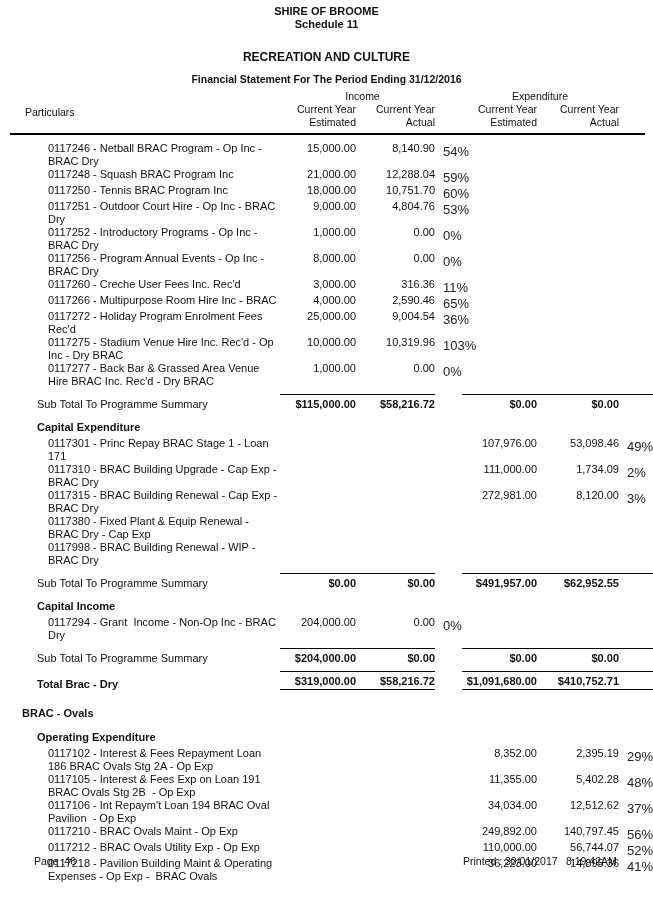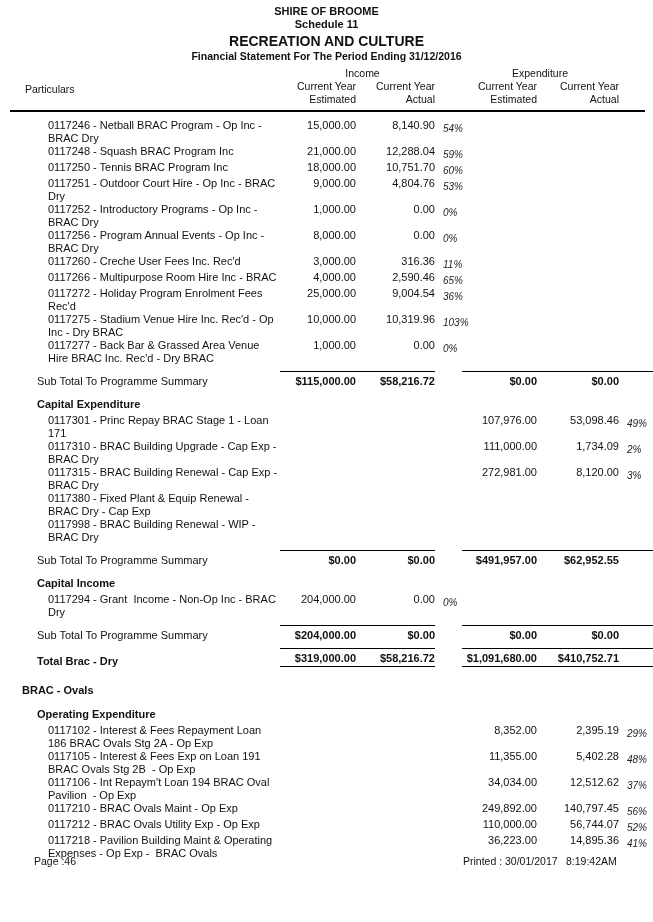--- a/index.html
+++ b/index.html
@@ -7,41 +7,41 @@
     position:relative;
     width:653px;height:922px;
     background:#ffffff;
     font-family:"Liberation Sans", sans-serif;
     font-size:11px;color:#111;
     overflow:hidden;
   }
   
   .title-block{padding-top:5px;text-align:center;line-height:13px;}
   .t-org,.t-sched{font-weight:bold;font-size:11px;}
-  .t-prog{font-weight:bold;font-size:14px;margin-top:2px;line-height:17px;}
-  .t-sub{font-weight:bold;font-size:10.5px;}
+  .t-prog{font-weight:bold;font-size:12px;margin-top:18px;line-height:17px;}
+  .t-sub{font-weight:bold;font-size:10.5px;margin-top:7px;}
   
   .col-head{position:relative;height:40px;margin-top:4px;}
   .group-label{position:absolute;top:0;font-size:10.5px;}
   .group-income{left:290px;width:145px;text-align:center;}
   .group-exp{left:465px;width:150px;text-align:center;}
   .particulars{position:absolute;left:25px;top:16px;font-size:10.5px;}
   .ch{position:absolute;top:13px;text-align:right;font-size:10.5px;line-height:13px;white-space:pre-line;}
   .ch-inc-est{left:256px;width:100px;}
   .ch-inc-act{left:335px;width:100px;}
   .ch-exp-est{left:437px;width:100px;}
   .ch-exp-act{left:519px;width:100px;}
   .head-rule{border:0;border-top:2.5px solid #000;margin:3px 8px 0 10px;}
   
   #report-rows{padding-top:7px;}
   .row{display:grid;grid-template-columns:280px 76px 79px 27px 75px 82px 34px;line-height:13px;}
   .cell{display:block;}
   .name{padding-left:48px;white-space:pre-wrap;}
   .v{text-align:right;}
-  .pct{font-size:10px;padding-left:8px;padding-top:3px;color:#222;font-style:italic;}
+  .pct{font-size:13px;padding-left:8px;padding-top:3px;color:#222;}
   .row-heading{font-weight:bold;padding-left:37px;margin:11px 0 3px;line-height:13px;}
   .row-major{font-weight:bold;padding-left:22px;margin:17px 0 5px;line-height:13px;}
   .row-subtotal,.row-total{display:grid;grid-template-columns:280px 155px 27px 191px;margin:6px 0 7px;}
   .row-subtotal .label,.row-total .label{padding-left:37px;align-self:end;}
   .row-total .label{font-weight:bold;}
   .seg{display:grid;border-top:1.5px solid #000;padding-top:3px;font-weight:bold;}
   .seg1{grid-template-columns:76px 79px;}
   .seg2{grid-template-columns:75px 82px 34px;}
   .row-total{margin-bottom:0;}
   .row-total .seg{border-bottom:1.5px solid #000;padding-bottom:2px;}

